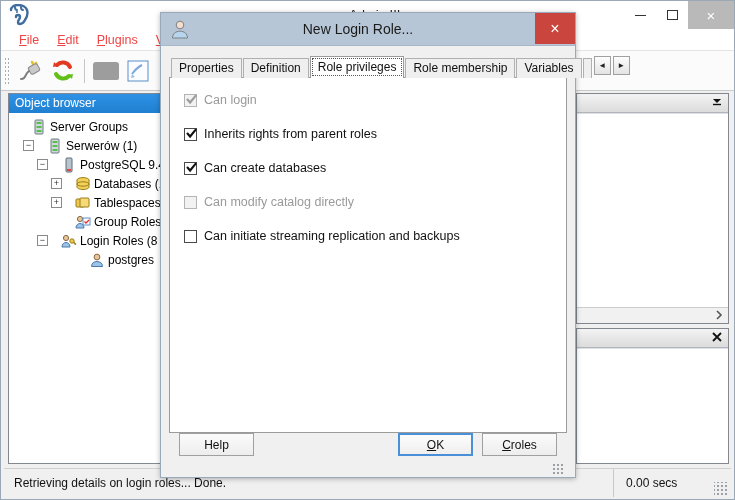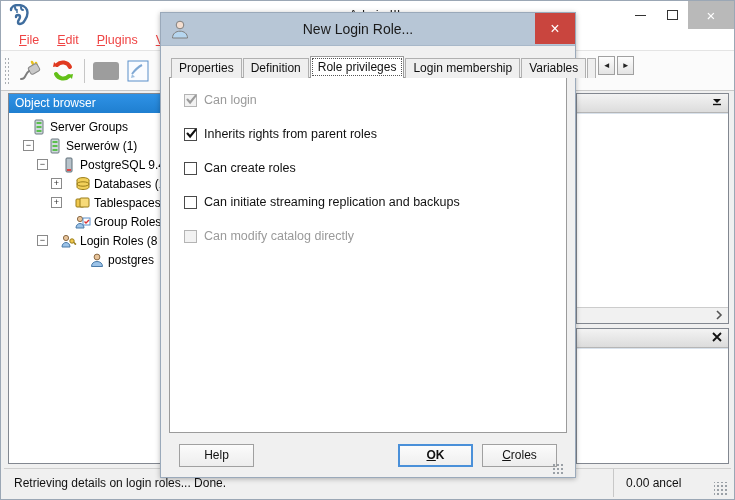--- a/index.html
+++ b/index.html
@@ -375,38 +375,37 @@
     display: block;
   }
   .cblabel { font-size: 12.5px; color: #111; }
   .cbrow.disabled .cblabel { color: #9a9a9a; }
 
   
   .dlg-footer {
     height: 44px;
     flex: 0 0 auto;
     display: flex;
-    align-items: center;
+    align-items: flex-start;
     padding: 0 10px;
     position: relative;
   }
   .btn {
     height: 23px;
     min-width: 75px;
     padding: 0 12px;
     font-size: 12px;
     background: linear-gradient(#fbfbfb, #ededed);
     border: 1px solid #a0a0a0;
     color: #111;
     cursor: default;
   }
   .btn.default {
     border: 2px solid #4a90d9;
     background: linear-gradient(#fcfcfc, #efefef);
-    font-weight: bold;
   }
   .btn-right { margin-left: auto; display: flex; gap: 9px; }
   .dlg-grip {
     position: absolute;
     right: 3px; bottom: 2px;
     width: 12px; height: 12px;
     background-image: radial-gradient(#9aa0a6 40%, transparent 45%);
     background-size: 4px 4px;
   }
   u { text-decoration: underline; }
@@ -610,21 +609,21 @@
           <svg width="12" height="12" viewBox="0 0 12 12">
               <path d="M2 2l8 8M10 2l-8 8" stroke="#111" stroke-width="1.8"></path>
             </svg>
         </span>
       </div>
       <div class="pane-body"></div>
     </div>
 
     <div class="statusbar">
       <div class="status-left">Retrieving details on login roles... Done.</div>
-      <div class="status-right">0.00 ancel</div>
+      <div class="status-right">0.00 secs</div>
       <div class="resize-grip"></div>
     </div>
 
   </div>
 
   <div class="dialog">
 
     <div class="dlg-titlebar">
       <span class="dlg-icon">
         <svg width="22" height="22" viewBox="0 0 22 22">
@@ -635,21 +634,21 @@
       <div class="dlg-title">New Login Role...</div>
       <button class="dlg-close">×</button>
     </div>
 
     <div class="dlg-body">
 
       <div class="tabstrip">
         <div class="tab">Properties</div>
         <div class="tab">Definition</div>
         <div class="tab active">Role privileges</div>
-        <div class="tab">Login membership</div>
+        <div class="tab">Role membership</div>
         <div class="tab">Variables</div>
         <div class="tab clipped">Se</div>
         <div class="tab-scroll">
           <div class="tab-arrow">◄</div>
           <div class="tab-arrow">►</div>
         </div>
       </div>
 
       <div class="tabpanel">
 
@@ -665,34 +664,38 @@
         <div class="cbrow">
           <span class="cbox">
             <svg class="tick" viewBox="0 0 11 13">
                 <path d="M1.5 6.5l2.6 3L9.5 2.8" stroke="#111" stroke-width="2.1" fill="none" stroke-linecap="round"></path>
               </svg>
           </span>
           <span class="cblabel">Inherits rights from parent roles</span>
         </div>
 
 
-
         <div class="cbrow">
-          <span class="cbox"></span>
-          <span class="cblabel">Can create roles</span>
+          <span class="cbox">
+            <svg class="tick" viewBox="0 0 11 13">
+                <path d="M1.5 6.5l2.6 3L9.5 2.8" stroke="#111" stroke-width="2.1" fill="none" stroke-linecap="round"></path>
+              </svg>
+          </span>
+          <span class="cblabel">Can create databases</span>
+        </div>
+
+
+        <div class="cbrow disabled">
+          <span class="cbox disabled"></span>
+          <span class="cblabel">Can modify catalog directly</span>
         </div>
 
         <div class="cbrow">
           <span class="cbox"></span>
           <span class="cblabel">Can initiate streaming replication and backups</span>
-        </div>
-
-        <div class="cbrow disabled">
-          <span class="cbox disabled"></span>
-          <span class="cblabel">Can modify catalog directly</span>
         </div>
 
       </div>
 
       <div class="dlg-footer">
         <button class="btn">Help</button>
         <div class="btn-right">
           <button class="btn default"><u>O</u><span>K</span></button>
           <button class="btn"><u>C</u><span>roles</span></button>
         </div>

